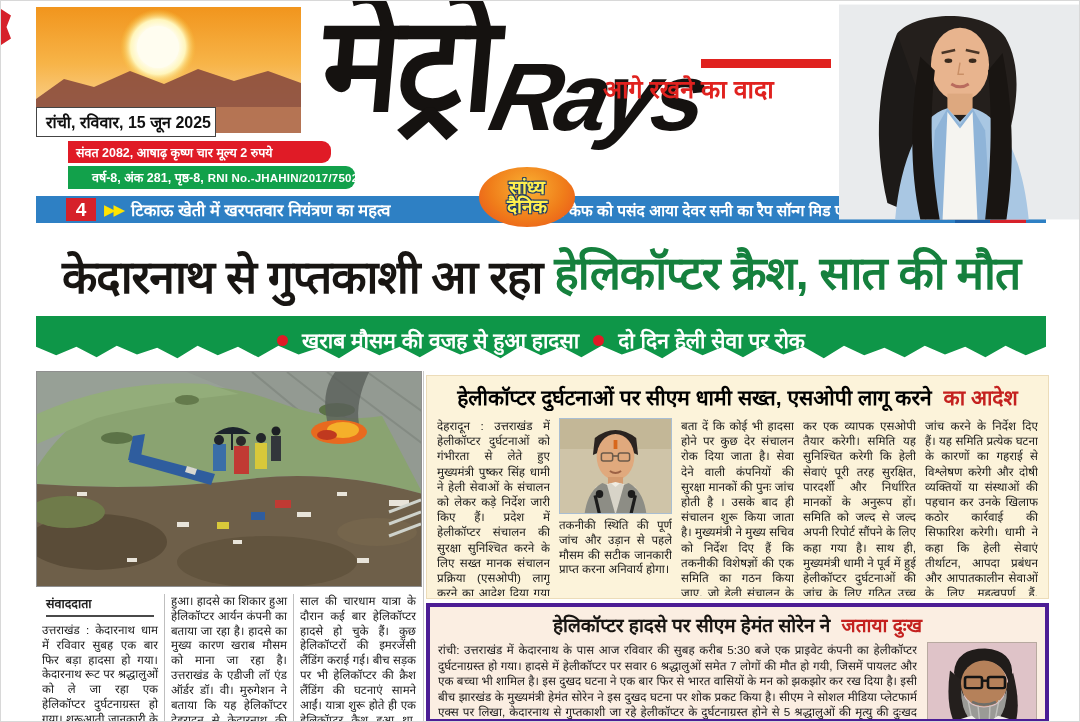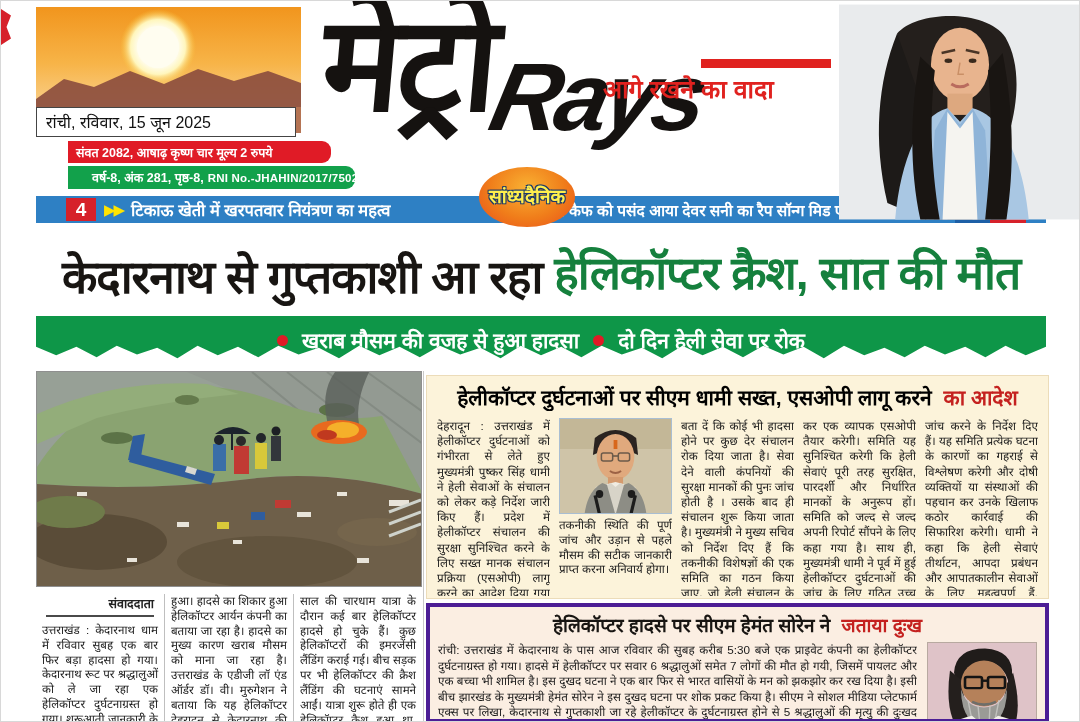--- a/index.html
+++ b/index.html
@@ -1,39 +1,39 @@
 <!DOCTYPE html>
 <html><head>
 <meta charset="utf-8">
 <style>
   html,body{margin:0;padding:0;background:#ffffff;}
   *{box-sizing:border-box;font-family:"Liberation Sans","DejaVu Sans",sans-serif;}
   .page{position:relative;width:1080px;height:722px;background:#fff;overflow:hidden;border:1px solid #d8d8d8;}
 
   
   .sunrise{position:absolute;left:35px;top:6px;width:265px;height:126px;overflow:hidden;}
-  .datebox{position:absolute;left:35px;top:106px;width:260px;height:30px;background:#fff;border:1px solid #444;
-           font-size:16px;font-weight:normal;color:#111;display:flex;align-items:center;padding-left:9px;z-index:3;}
+  .datebox{position:absolute;left:35px;top:106px;width:180px;height:30px;background:#fff;border:1px solid #444;
+           font-size:16px;font-weight:bold;color:#111;display:flex;align-items:center;padding-left:9px;z-index:3;}
   .strip{position:absolute;left:35px;color:#fff;font-size:12.5px;font-weight:bold;display:flex;align-items:center;
          padding-left:8px;border-radius:0 9px 9px 0;z-index:3;white-space:nowrap;margin-left:32px;}
   .strip.red{top:140px;width:263px;height:22px;background:#e01b26;}
   .strip.green{top:165px;width:287px;height:23px;background:#12a14b;padding-left:24px;}
   .strip .rni{font-size:11.5px;margin-left:4px;letter-spacing:.2px;}
 
   .logo-hindi{position:absolute;left:322px;top:-28px;font-size:132px;font-weight:900;color:#151210;
               transform:skewX(-5deg);line-height:1.4;z-index:2;letter-spacing:-4px;}
   .logo-latin{position:absolute;left:492px;top:48px;font-size:96px;font-weight:900;font-style:italic;color:#151210;
               transform:skewX(-12deg);letter-spacing:-5px;z-index:2;line-height:1;}
   .tagline{position:absolute;left:602px;top:70px;color:#e0221f;font-size:25px;font-weight:900;z-index:3;
            border-bottom:none;white-space:nowrap;}
   .tagline-rule{position:absolute;left:700px;top:58px;width:130px;height:9px;background:#e0221f;z-index:1;}
 
   .edition-badge{position:absolute;left:478px;top:166px;width:96px;height:60px;border-radius:50%;
                  background:radial-gradient(ellipse at 50% 35%,#f9b233 0%,#f07d1a 55%,#e94e1b 100%);
-                 display:flex;flex-direction:row;align-items:center;justify-content:center;z-index:6;
+                 display:flex;flex-direction:column;align-items:center;justify-content:center;z-index:6;
                  color:#ffef4d;font-weight:900;font-size:19px;line-height:1.02;
                  text-shadow:1px 1px 0 #1a3a6b,-1px 1px 0 #1a3a6b,1px -1px 0 #1a3a6b,-1px -1px 0 #1a3a6b;}
   .katrina{position:absolute;left:838px;top:0;width:242px;height:222px;z-index:2;}
 
   .navbar{position:absolute;left:35px;top:195px;width:1010px;height:27px;background:#2e80c4;z-index:1;
           display:flex;align-items:center;color:#fff;font-weight:bold;font-size:16.5px;padding-left:30px;}
   .pagebox{background:#d6212a;color:#fff;font-weight:900;font-size:19px;width:30px;height:23px;
            display:flex;align-items:center;justify-content:center;}
   .nav-arrows{color:#ffe400;font-size:15px;margin:0 8px;letter-spacing:-2px;}
   .nav-left-text{white-space:nowrap;}
@@ -55,21 +55,21 @@
       clip-path:polygon(0 0,100% 0,100% 64%,98% 82%,96% 62%,94% 86%,92% 64%,90% 80%,88% 62%,86% 86%,84% 66%,82% 82%,80% 62%,78% 88%,76% 64%,74% 80%,72% 62%,70% 86%,68% 64%,66% 82%,64% 62%,62% 88%,60% 66%,58% 80%,56% 62%,54% 86%,52% 64%,50% 82%,48% 62%,46% 88%,44% 66%,42% 80%,40% 62%,38% 86%,36% 64%,34% 82%,32% 62%,30% 88%,28% 66%,26% 80%,24% 62%,22% 86%,20% 64%,18% 82%,16% 62%,14% 88%,12% 66%,10% 80%,8% 62%,6% 86%,4% 64%,2% 82%,0 64%);}
   .dot{width:11px;height:11px;border-radius:50%;background:#e01b26;display:inline-block;}
 
   
   .crash-photo{position:absolute;left:35px;top:370px;width:386px;height:216px;border:1px solid #8f8f8f;overflow:hidden;}
   .vdivider{position:absolute;left:422px;top:370px;width:1px;height:352px;background:#c9c9c9;}
 
   .left-story{position:absolute;left:35px;top:593px;width:386px;height:129px;display:flex;gap:0;overflow:hidden;}
   .left-story .col{flex:1;font-size:11.6px;line-height:1.28;text-align:justify;color:#1a1a1a;padding:0 6px;overflow:hidden;}
   .left-story .col + .col{border-left:1px solid #bfbfbf;}
-  .byline{text-align:right;font-weight:900;font-size:12.5px;border-bottom:2px solid #4a4a4a;
+  .byline{text-align:left;font-weight:900;font-size:12.5px;border-bottom:2px solid #4a4a4a;
           padding-bottom:3px;margin:2px 4px 6px;color:#222;}
 
   
   .dhami{position:absolute;left:425px;top:374px;width:623px;height:224px;background:#fcf3da;border:1px solid #ecdcb9;
          padding:5px 10px 6px;overflow:hidden;}
   .dhami-headline{text-align:center;font-size:21px;font-weight:900;white-space:nowrap;overflow:hidden;margin:2px 0 7px;}
   .dhami-headline .blk{color:#000000;}
   .dhami-headline .red{color:#c4211f;margin-left:6px;}
   .dhami-body{display:flex;gap:9px;height:178px;overflow:hidden;}
   .dhami-body .col{flex:1;font-size:11.7px;line-height:1.3;text-align:justify;color:#1a1a1a;overflow:hidden;}

